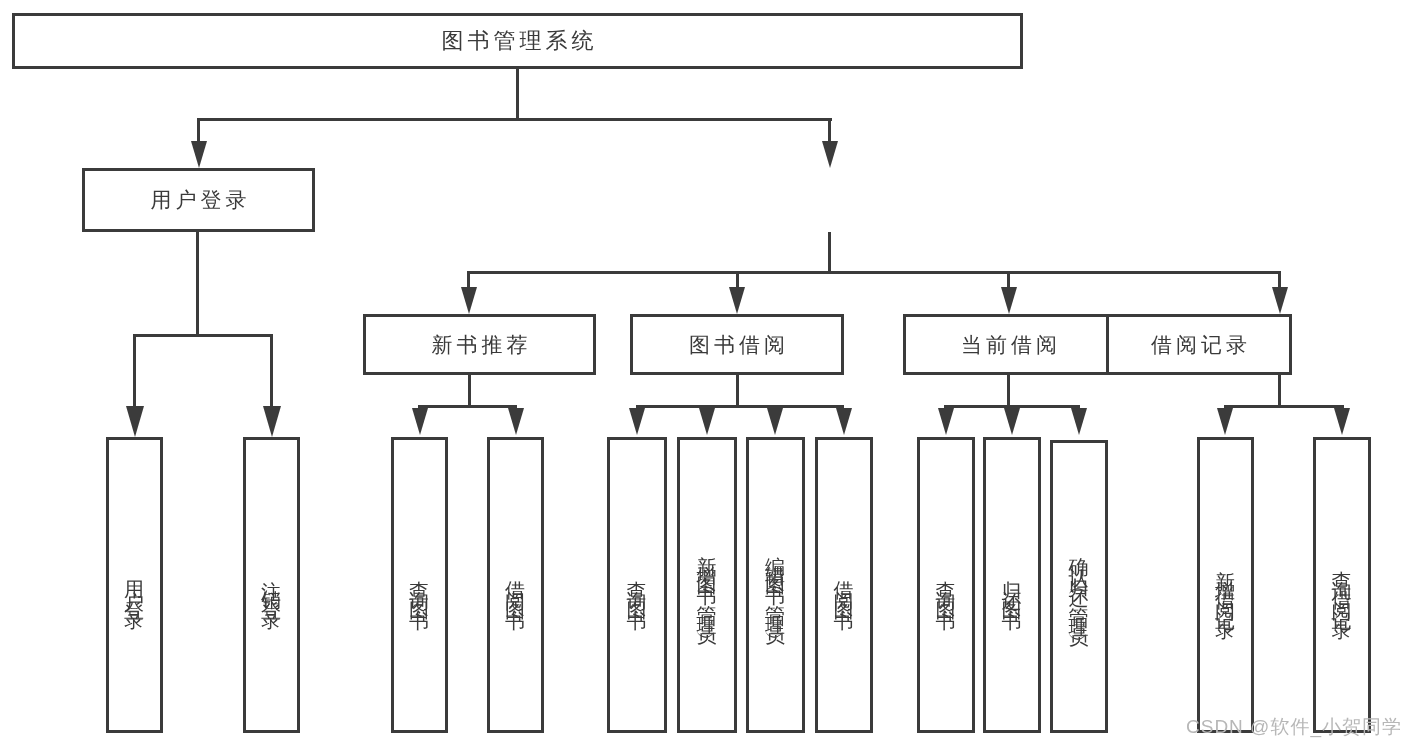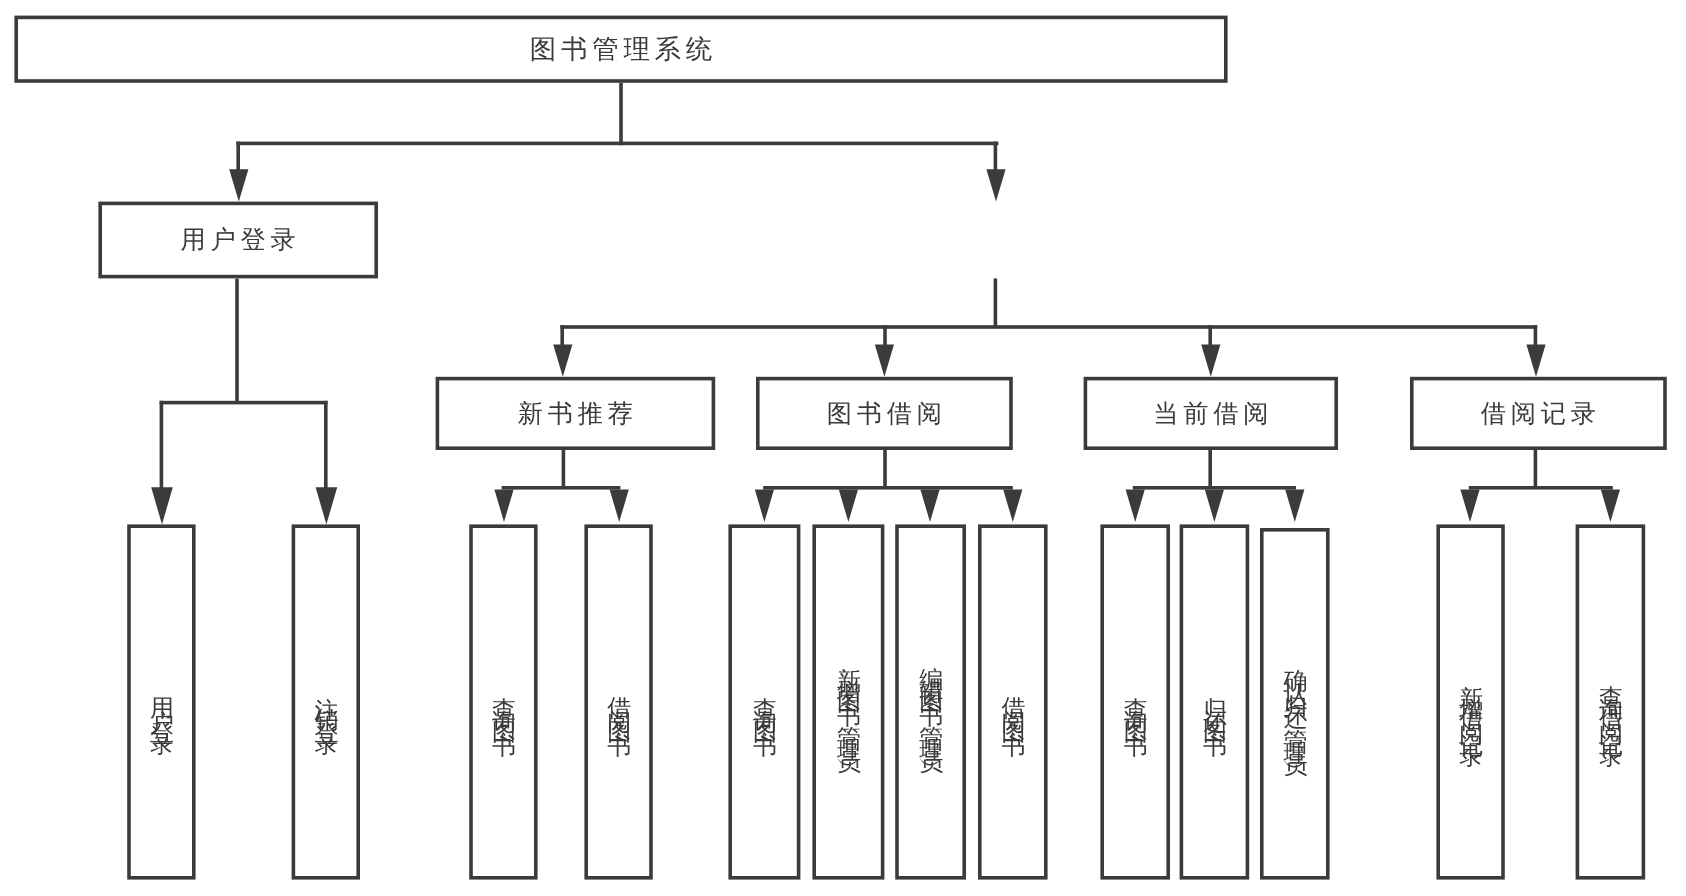--- a/index.html
+++ b/index.html
@@ -33,21 +33,21 @@
     letter-spacing: 10px;
     text-indent: 0;
     line-height: 1;
   }
   .n-root          { left: 12px;   top: 13px;  width: 1011px; height: 56px; font-size: 22px; }
   .n-user-login    { left: 82px;   top: 168px; width: 233px;  height: 64px; }
   .n-book-mgmt     { left: 712px;  top: 168px; width: 236px;  height: 64px; }
   .n-new-book-rec  { left: 363px;  top: 314px; width: 233px;  height: 61px; }
   .n-book-borrow   { left: 630px;  top: 314px; width: 214px;  height: 61px; }
   .n-current-borrow{ left: 903px;  top: 314px; width: 212px;  height: 61px; }
-  .n-borrow-record { left: 1175px; top: 314px; width: 214px;  height: 61px; }
+  .n-borrow-record { left: 1106px; top: 314px; width: 186px;  height: 61px; }
   .v      { top: 437px; height: 296px; width: 57px; }
   .v-1  { left: 106px; }
   .v-2  { left: 243px; }
   .v-3  { left: 391px; }
   .v-4  { left: 487px; }
   .v-5  { left: 607px; width: 60px; }
   .v-6  { left: 677px; width: 60px; letter-spacing: 7px; }
   .v-7  { left: 746px; width: 59px; letter-spacing: 7px; }
   .v-8  { left: 815px; width: 58px; }
   .v-9  { left: 917px; width: 58px; }
@@ -181,14 +181,15 @@
   <div class="node v v-5">查询图书</div>
   <div class="node v v-6">新增图书（管理员）</div>
   <div class="node v v-7">编辑图书（管理员）</div>
   <div class="node v v-8">借阅图书</div>
   <div class="node v v-9">查询图书</div>
   <div class="node v v-10">归还图书</div>
   <div class="node v v-11">确认归还（管理员）</div>
   <div class="node v v-12">新增借阅记录</div>
   <div class="node v v-13">查询借阅记录</div>
 
+  <div class="watermark">CSDN @软件_小贺同学</div>
 
 </div>
 
 </body></html>

